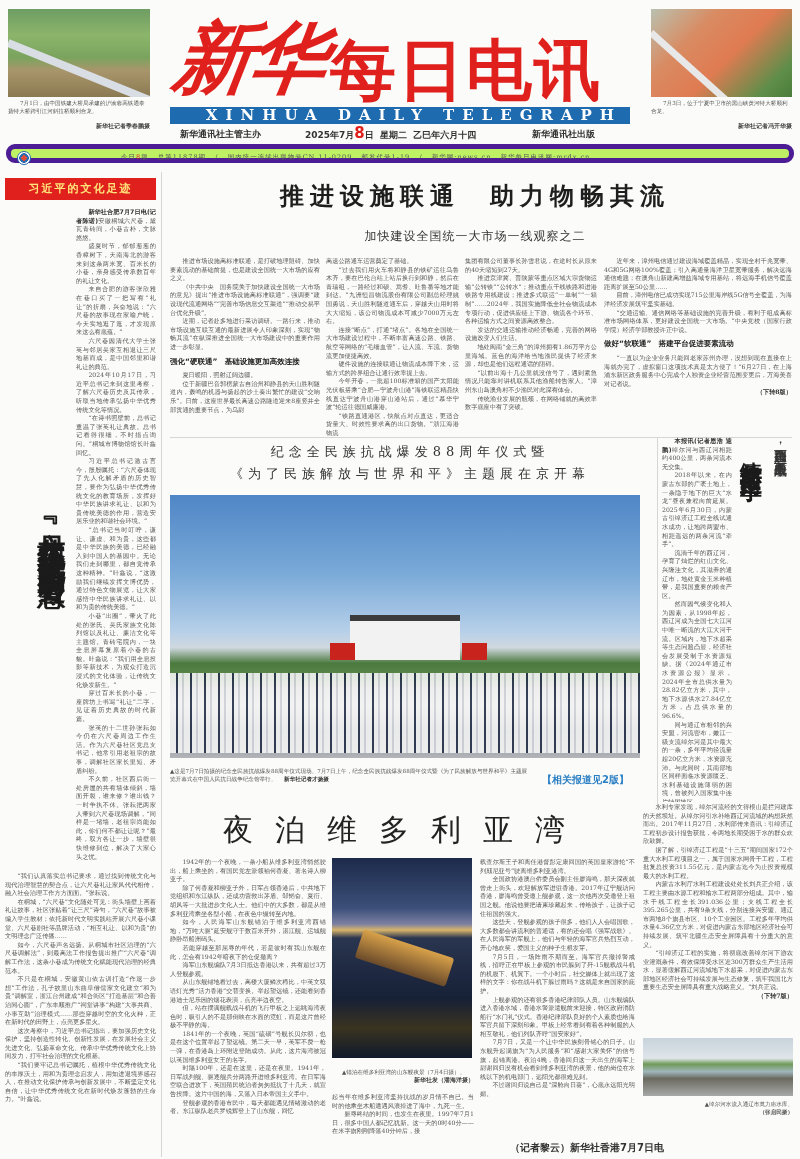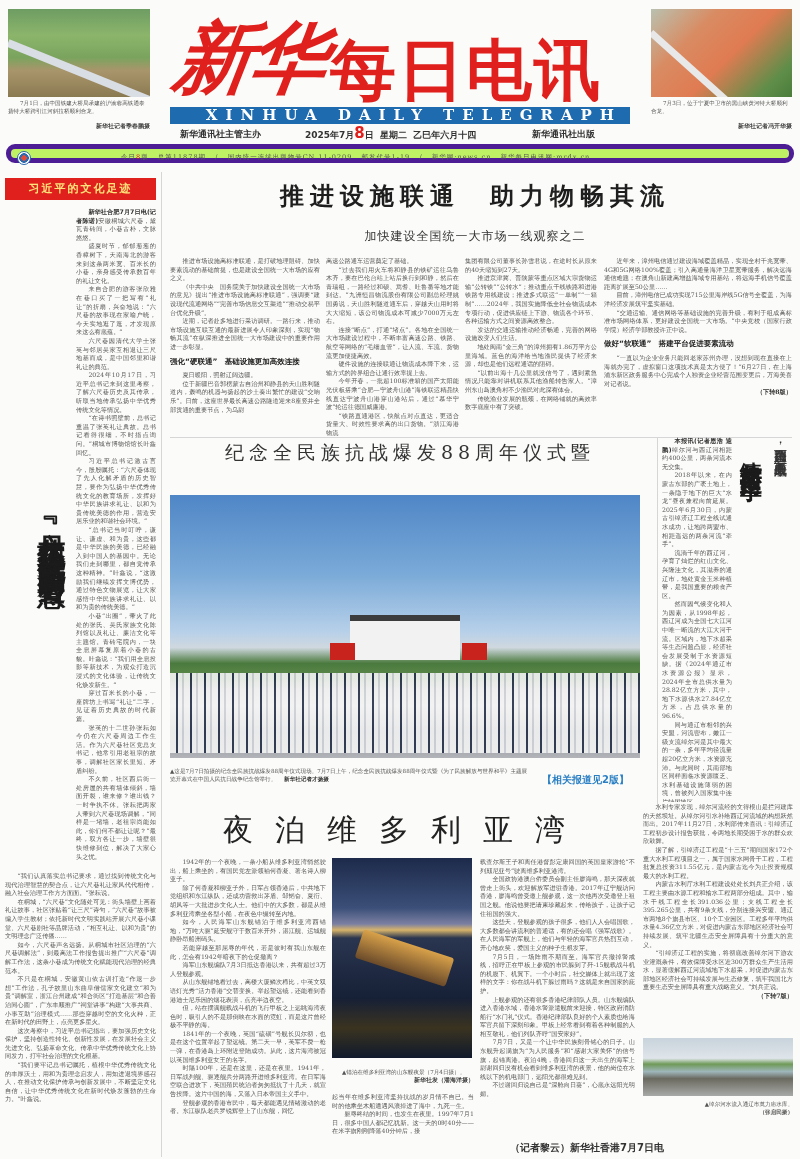--- a/index.html
+++ b/index.html
@@ -39,21 +39,21 @@
   .left-bottom { left: 5px; top: 872px; width: 151px; height: 280px; overflow: hidden; }
   .dateline { font-family: "DejaVu Sans", sans-serif; font-weight: bold; color: #333; }
 
   
   .main-head { left: 170px; top: 180px; width: 610px; text-align: center; font-size: 24px; font-weight: bold; letter-spacing: 6px; color: #1e1e1e; font-family: Liberation Mono, monospace; }
   .main-sub { left: 170px; top: 228px; width: 610px; text-align: center; font-size: 12px; letter-spacing: 1px; color: #333; font-family: "DejaVu Sans", sans-serif; }
   .col { top: 257px; overflow: hidden; }
   .subhead { font-family: "DejaVu Sans", sans-serif; font-weight: bold; font-size: 7.5px; color: #222; margin: 6px 0 5px; }
 
   
-  .event-head { left: 170px; top: 441px; width: 480px; text-align: center; font-size: 19px; letter-spacing: 5px; line-height: 22px; color: #333; }
+  .event-head { left: 170px; top: 441px; width: 480px; text-align: center; font-size: 13px; letter-spacing: 5px; line-height: 22px; color: #333; }
   .event-photo { left: 170px; top: 495px; width: 470px; height: 263px;
     background: linear-gradient(180deg,#4f86c6 0%,#7aaad8 30%,#b7d0e9 52%,#cfd8df 58%,#4b7a3e 64%,#5f8b4d 70%,#bfbfbf 74%,#e7e7e7 80%,#8a8f9a 90%,#b2b4b8 100%); }
   .event-photo .building { position:absolute; left:180px; top:120px; width:110px; height:45px; background:#f2f2f2; border-top:6px solid #3c3c3c; }
   .event-photo .banner-l { position:absolute; left:160px; top:148px; width:25px; height:17px; background:#c8231c; }
   .event-photo .banner-r { position:absolute; left:292px; top:148px; width:25px; height:17px; background:#c8231c; }
   .event-photo .crowd { position:absolute; left:0; top:178px; width:470px; height:80px;
     background: repeating-linear-gradient(90deg,#f4f4f4 0 6px,#25314a 6px 8px,#f4f4f4 8px 12px,#cfd2d8 12px 14px); opacity:.9; }
   .event-cap { left: 170px; top: 767px; width: 360px; }
   .related { left: 542px; top: 773px; font-family: "DejaVu Sans", sans-serif; font-size: 10px; font-weight: bold; color: #2a7fc4; }
 
@@ -172,20 +172,21 @@
   <p>目前，漳州电信已成功实现715公里海岸线5G信号全覆盖，为海洋经济发展筑牢坚实基础。</p>
   <p>“交通运输、通信网络等基础设施的完善升级，有利于组成高标准市场网络体系，更好建设全国统一大市场。”中央党校（国家行政学院）经济学部教授许正中说。</p>
   <div class="subhead">做好“软联通”　搭建平台促进要素流动</div>
   <p>“一直以为企业业务只能回老家苏州办理，没想到现在直接在上海就办完了，虚拟窗口这项技术真是太方便了！”6月27日，在上海浦东新区政务服务中心完成个人独资企业经营范围变更后，万海美喜对记者说。</p>
   <p style="text-align:right;font-weight:bold;color:#333">（下转8版）</p>
 </div>
 <div class="abs divider-h" style="left:170px;top:437px;width:622px;"></div>
 
 <div class="abs event-head">
   <div>纪念全民族抗战爆发88周年仪式暨</div>
+  <div>《为了民族解放与世界和平》主题展在京开幕</div>
 </div>
 <div class="abs event-photo">
   <div class="building"></div>
   <div class="banner-l"></div>
   <div class="banner-r"></div>
   <div class="crowd"></div>
 </div>
 <div class="abs cap-small event-cap">
   <span>▲这是7月7日拍摄的纪念全民族抗战爆发88周年仪式现场。7月7日上午，纪念全民族抗战爆发88周年仪式暨《为了民族解放与世界和平》主题展览开幕式在中国人民抗日战争纪念馆举行。</span>
   <b class="sans" style="color:#333;margin-left:6px">新华社记者才扬摄</b>

